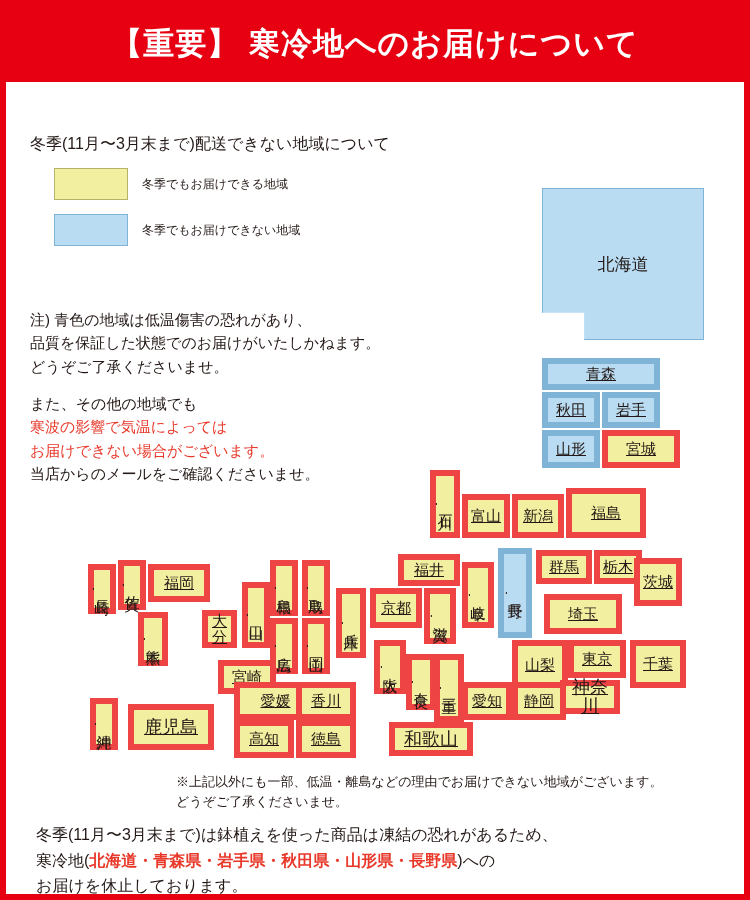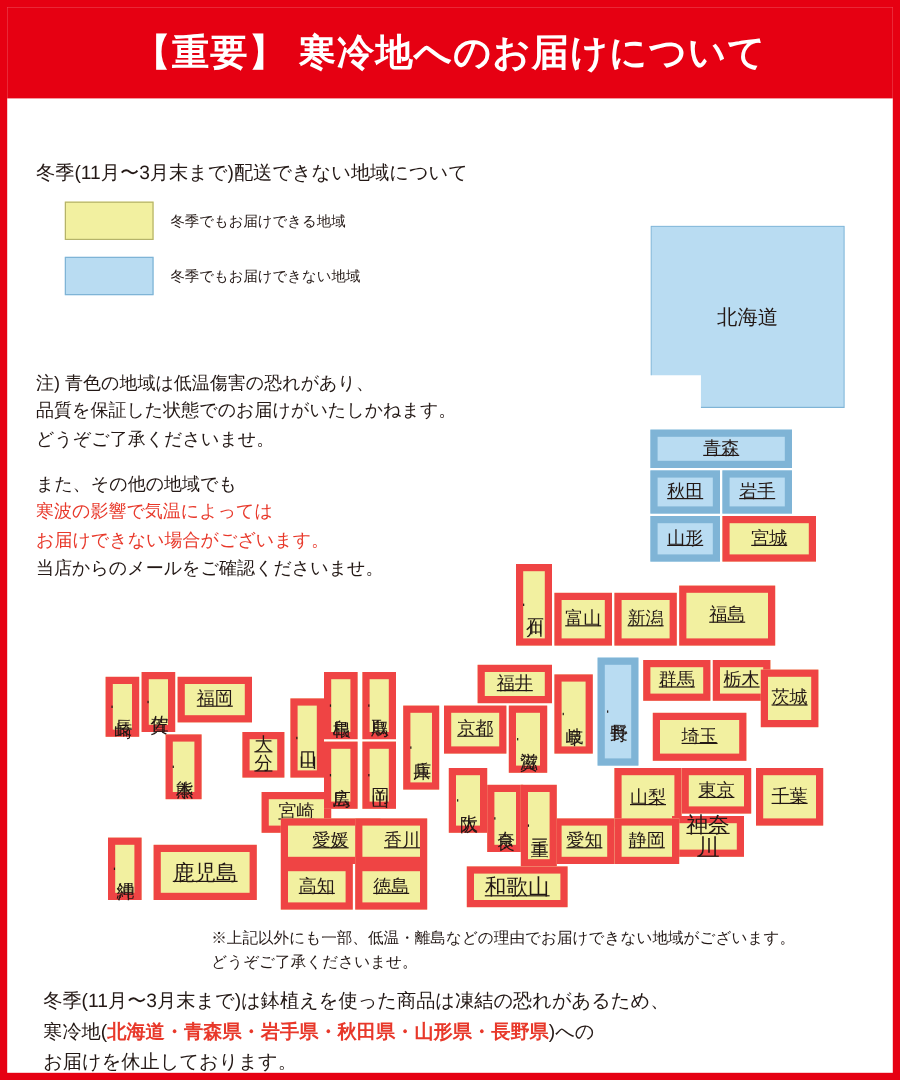--- a/index.html
+++ b/index.html
@@ -289,21 +289,21 @@
         </div>
         <div class="pref vert" style="left: 428px; top: 572px; width: 30px; height: 68px;">
           <span>三重</span>
         </div>
         <div class="pref small" style="left: 366px; top: 640px; width: 84px; height: 34px; margin-left: 17px;">
           <span>和歌山</span>
         </div>
         <div class="pref" style="left: 228px; top: 600px; width: 83px; height: 38px;">
           <span>愛媛</span>
         </div>
-        <div class="pref" style="left: 290px; top: 600px; width: 60px; height: 38px; justify-content: flex-end;">
+        <div class="pref" style="left: 290px; top: 600px; width: 60px; height: 38px;">
           <span>香川</span>
         </div>
         <div class="pref" style="left: 228px; top: 638px; width: 60px; height: 38px;">
           <span>高知</span>
         </div>
         <div class="pref" style="left: 290px; top: 638px; width: 60px; height: 38px;">
           <span>徳島</span>
         </div>
       </div>
 

